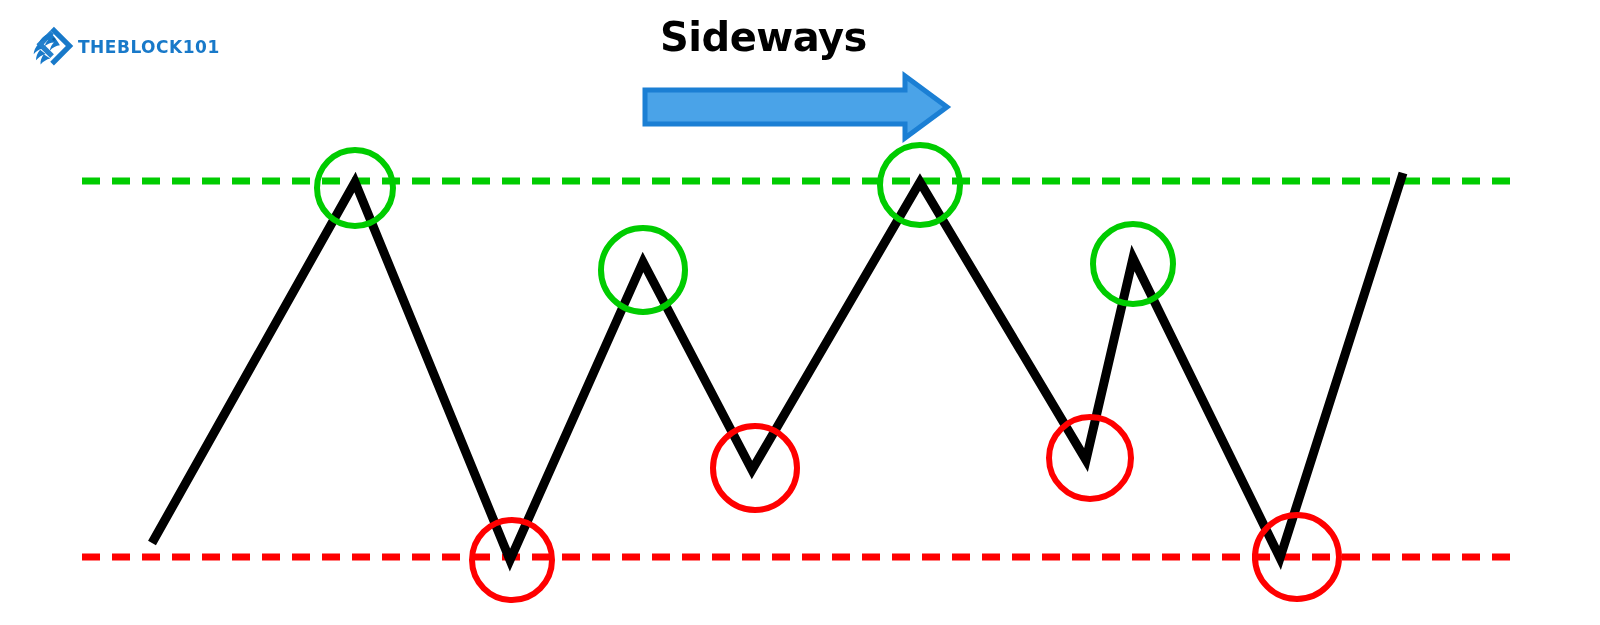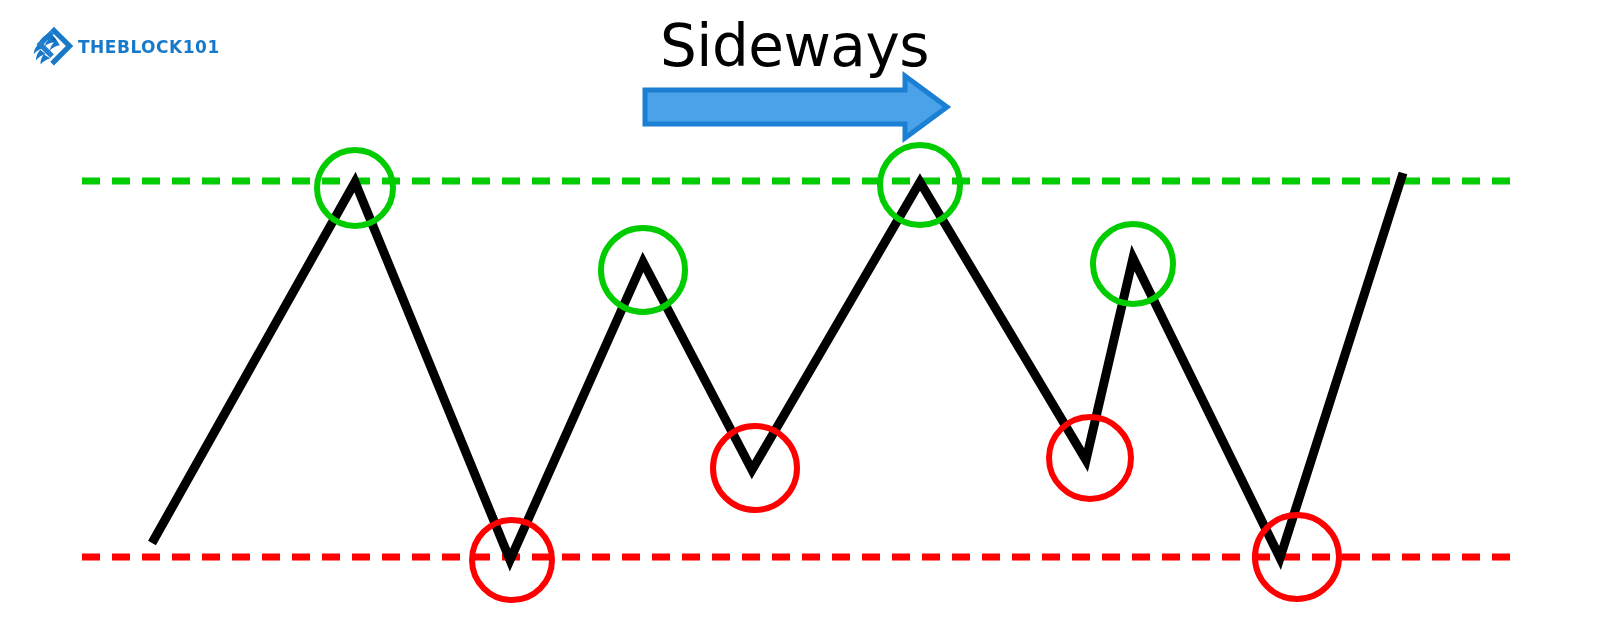--- a/index.html
+++ b/index.html
@@ -43,22 +43,22 @@
     line-height: 1;
     white-space: nowrap;
   }
 
   
   #title {
     position: absolute;
     left: 660px;
     top: 16px;
     font-family: "DejaVu Sans", sans-serif;
-    font-size: 58px;
-    font-weight: 400;
+    font-size: 40px;
+    font-weight: 700;
     color: #000000;
     line-height: 1.05;
     white-space: nowrap;
     letter-spacing: -0.5px;
   }
 
   
   #canvas {
     position: absolute;
     left: 0;

